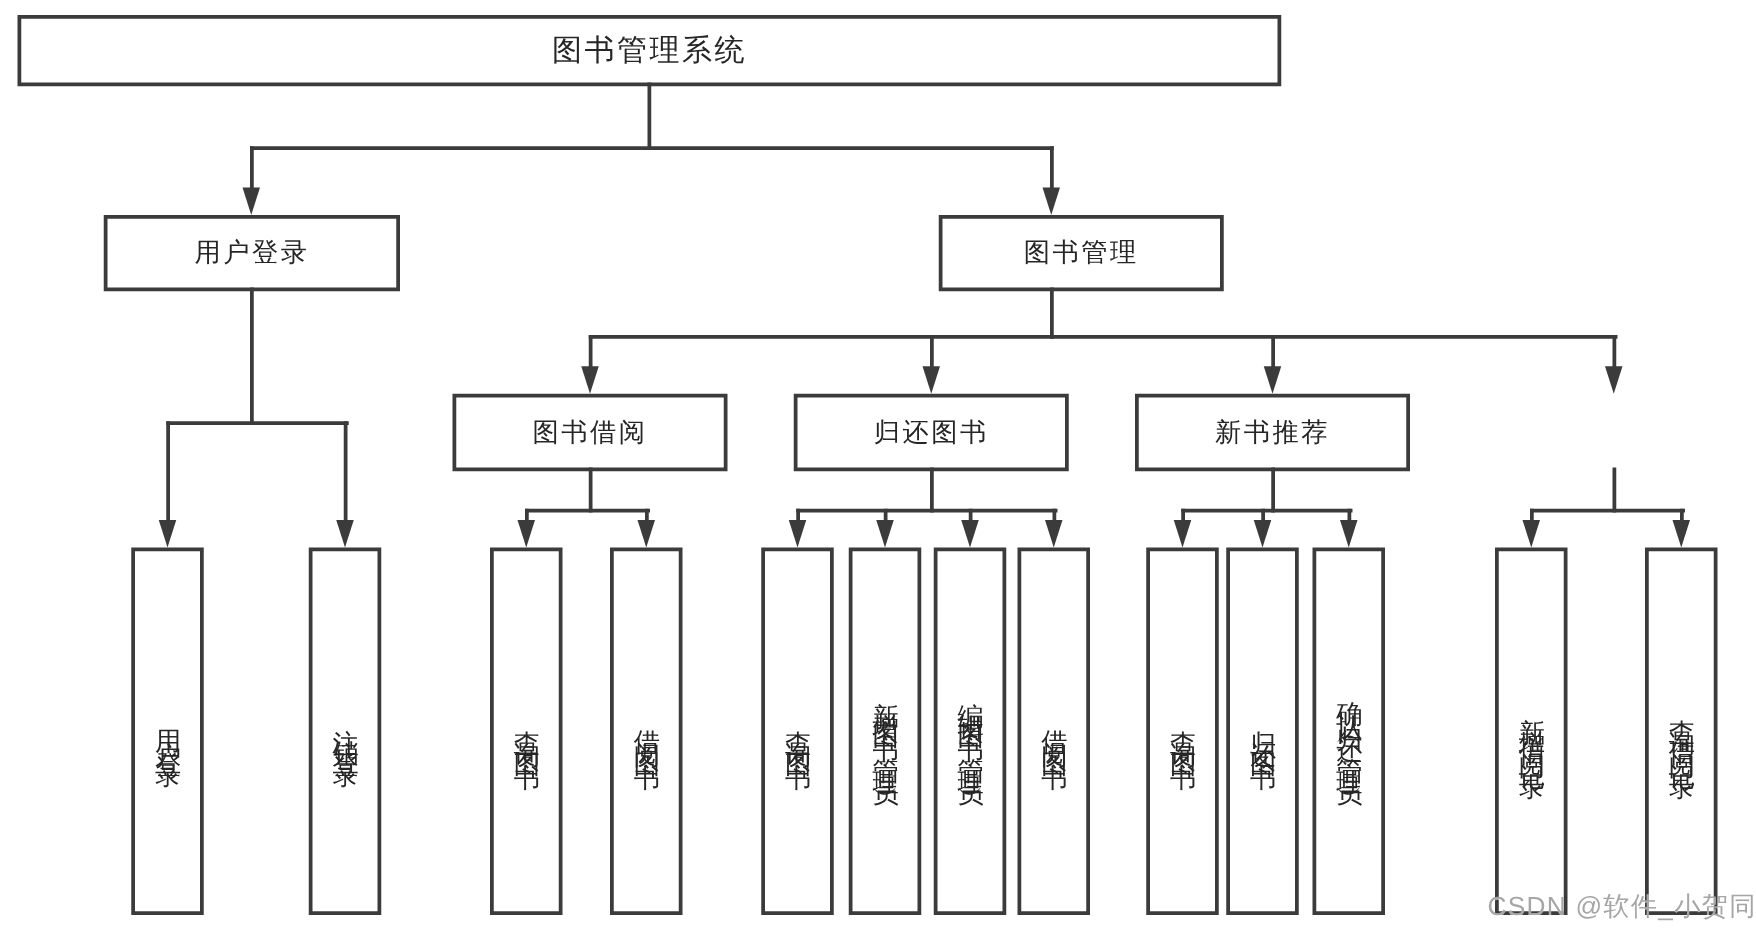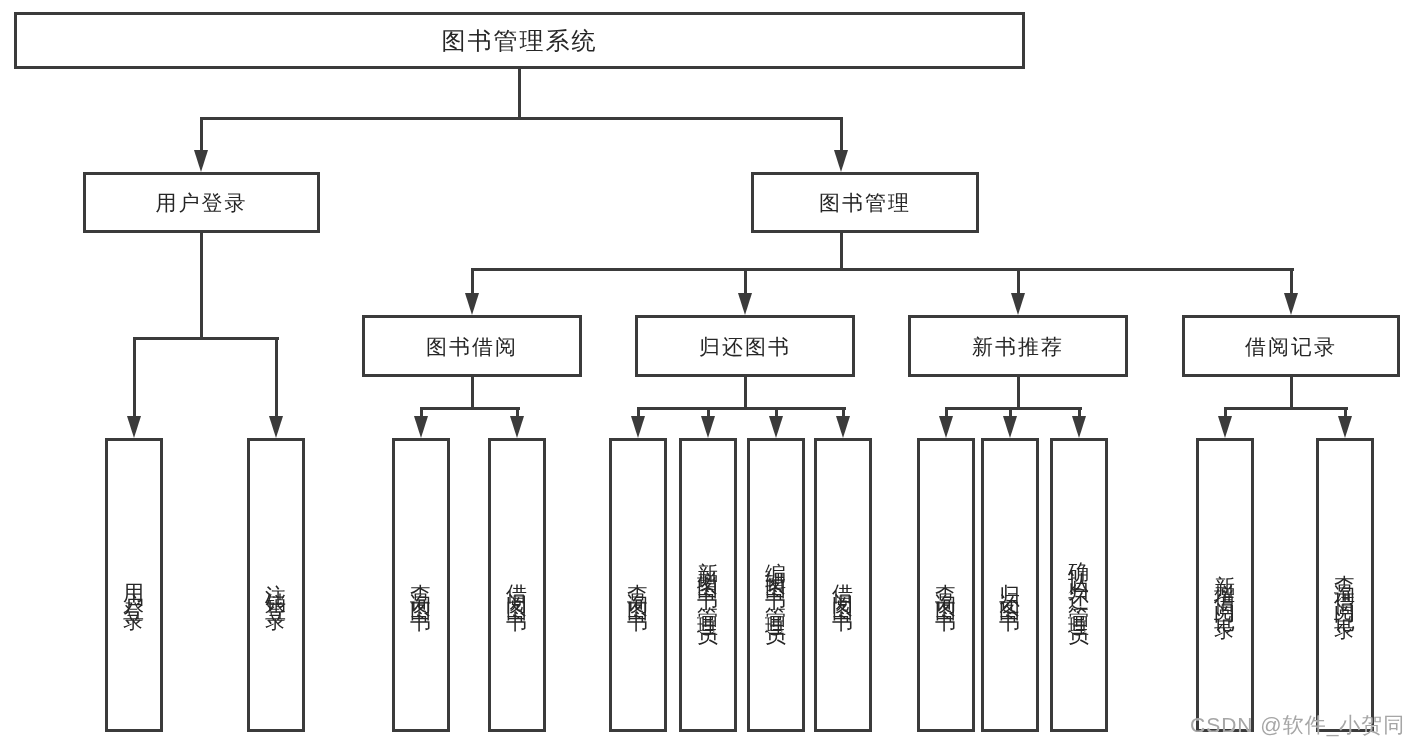--- a/index.html
+++ b/index.html
@@ -86,21 +86,20 @@
   <div class="vline" style="left:744px; top:268px; height:29px;"></div>
   <div class="arrow" style="left:738px; top:293px;"></div>
   <div class="vline" style="left:1017px; top:268px; height:29px;"></div>
   <div class="arrow" style="left:1011px; top:293px;"></div>
   <div class="vline" style="left:1290px; top:268px; height:29px;"></div>
   <div class="arrow" style="left:1284px; top:293px;"></div>
 
   <div class="box" style="left:362px; top:315px; width:220px; height:62px;">图书借阅</div>
   <div class="box" style="left:635px; top:315px; width:220px; height:62px;">归还图书</div>
   <div class="box" style="left:908px; top:315px; width:220px; height:62px;">新书推荐</div>
-  <div class="box" style="left:1182px; top:315px; width:218px; height:62px;">借阅记录</div>
 
   <div class="vline" style="left:471px; top:374px; height:36px;"></div>
   <div class="vline" style="left:744px; top:374px; height:36px;"></div>
   <div class="vline" style="left:1017px; top:374px; height:36px;"></div>
   <div class="vline" style="left:1290px; top:374px; height:36px;"></div>
 
   <div class="hline" style="left:420px; top:407px; width:100px;"></div>
   <div class="hline" style="left:637px; top:407px; width:209px;"></div>
   <div class="hline" style="left:945px; top:407px; width:137px;"></div>
   <div class="hline" style="left:1224px; top:407px; width:124px;"></div>

